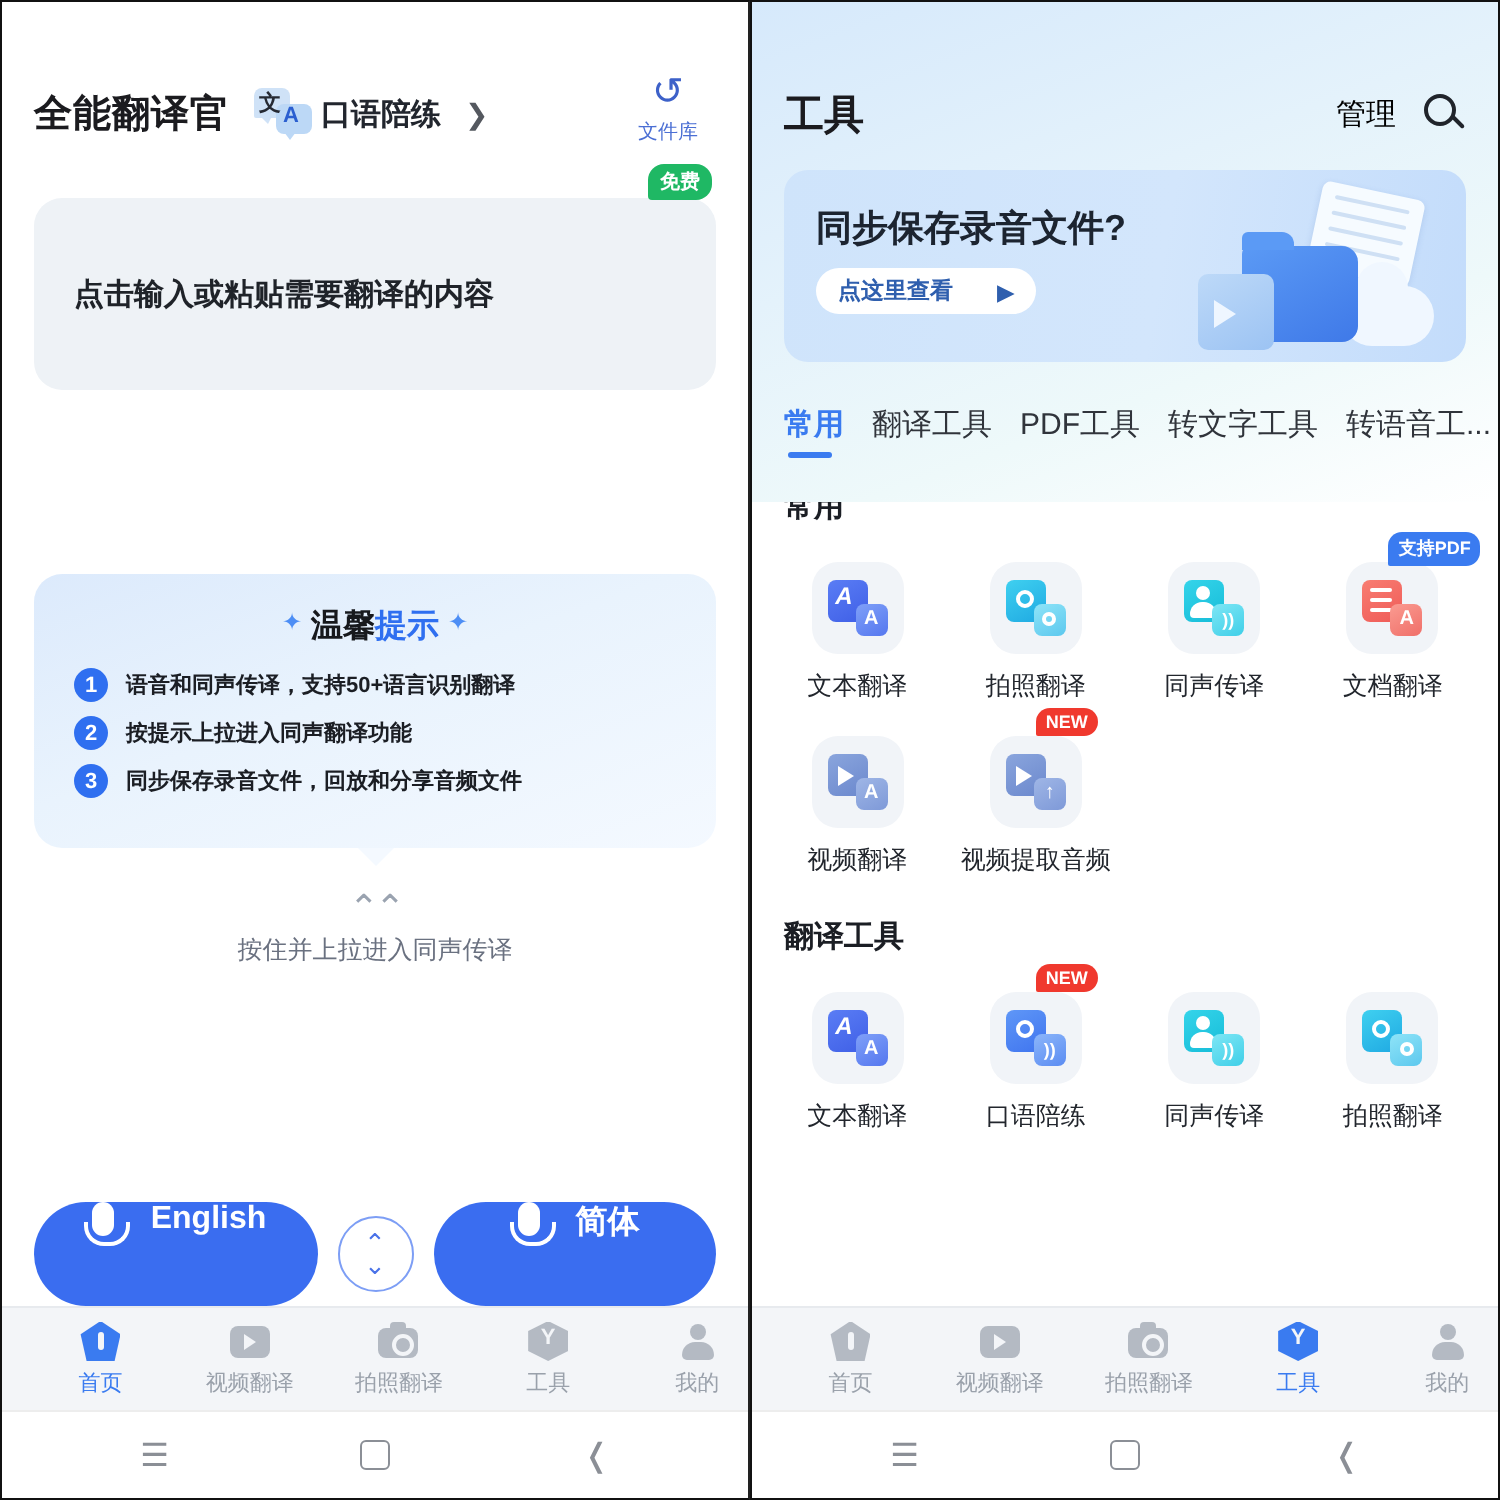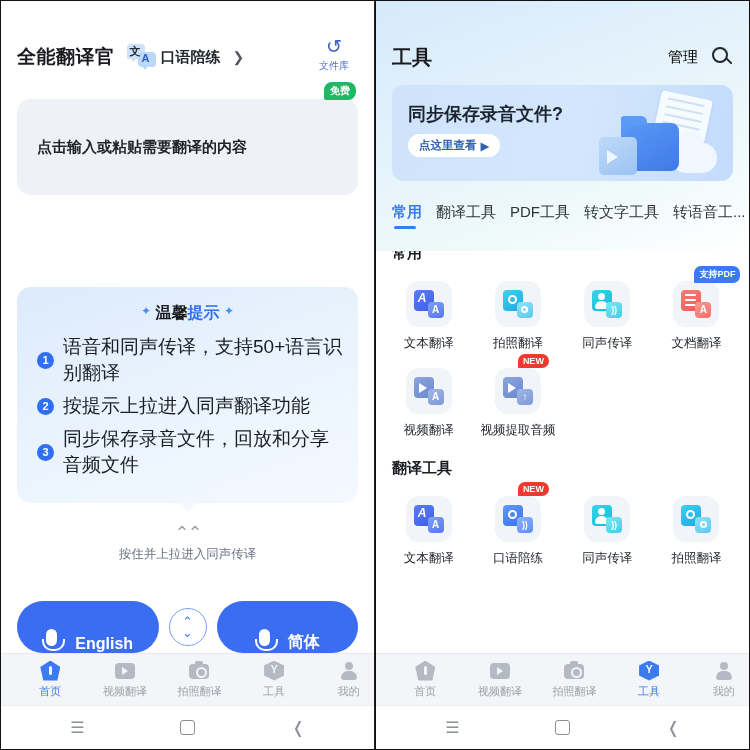--- a/index.html
+++ b/index.html
@@ -122,39 +122,39 @@
   .tips-title .hl { color: #2f6ff0; }
   .tips-title .star { color: #4d8ef5; font-size: 12px; vertical-align: 3px; }
   .tip-row { display: flex; align-items: center; margin: 7px 0 7px 6px; }
   .tip-num {
     width: 17px; height: 17px; border-radius: 50%;
     background: #2f6ff0; color: #fff;
     font-size: 11px; font-weight: bold;
     display: flex; align-items: center; justify-content: center;
     flex: 0 0 auto;
   }
-  .tip-txt { font-size: 19px; color: #1b1e24; margin-left: 9px; font-weight: 400; }
+  .tip-txt { font-size: 11px; color: #1b1e24; margin-left: 9px; font-weight: 700; }
 
   
   .pullup { text-align: center; margin-top: 22px; }
   .pullup .arrows {
     color: #9aa3b0; font-size: 18px; line-height: 16px; letter-spacing: -2px;
   }
   .pullup .lbl { font-size: 12.5px; color: #6a7180; margin-top: 5px; }
 
   
   .langbar {
     position: absolute; left: 0; right: 0; bottom: 96px;
     display: flex; align-items: center; justify-content: center;
     gap: 10px; padding: 0 16px;
   }
   .lang-btn {
     flex: 1; height: 52px;
     background: #3a6df0; border-radius: 26px;
-    display: flex; align-items: flex-end; justify-content: center;
+    display: flex; align-items: flex-start; justify-content: center;
     gap: 14px;
   }
   .mic {
     width: 11px; height: 17px; background: #fff;
     border-radius: 6px; position: relative;
   }
   .mic:after {
     content:''; position:absolute; left:-4px; top:10px;
     width: 19px; height: 10px;
     border: 2px solid #fff; border-top: none;
@@ -202,21 +202,21 @@
     margin: 0 16px;
     height: 96px;
     border-radius: 12px;
     background: linear-gradient(100deg,#cfe4fb 0%,#d3e6fc 55%,#c3dcfb 100%);
     overflow: hidden;
     padding: 13px 0 0 16px;
   }
   .banner-kicker { font-size: 11px; color: #5d86c9; }
   .banner-title { font-size: 18px; font-weight: bold; color: #1c2430; margin-top: 4px; }
   .banner-cta {
-    display: inline-flex; align-items: center; gap: 4px;
+    display: inline-flex; align-items: center; gap: 22px;
     margin-top: 8px;
     background: #fff; border-radius: 12px;
     padding: 4px 11px;
     font-size: 11.5px; color: #2f5fae; font-weight: bold;
   }
   .banner-art {
     position: absolute; right: 10px; top: 8px; width: 130px; height: 82px;
   }
   .art-paper {
     position:absolute; right: 14px; top: 2px; width: 52px; height: 44px;

